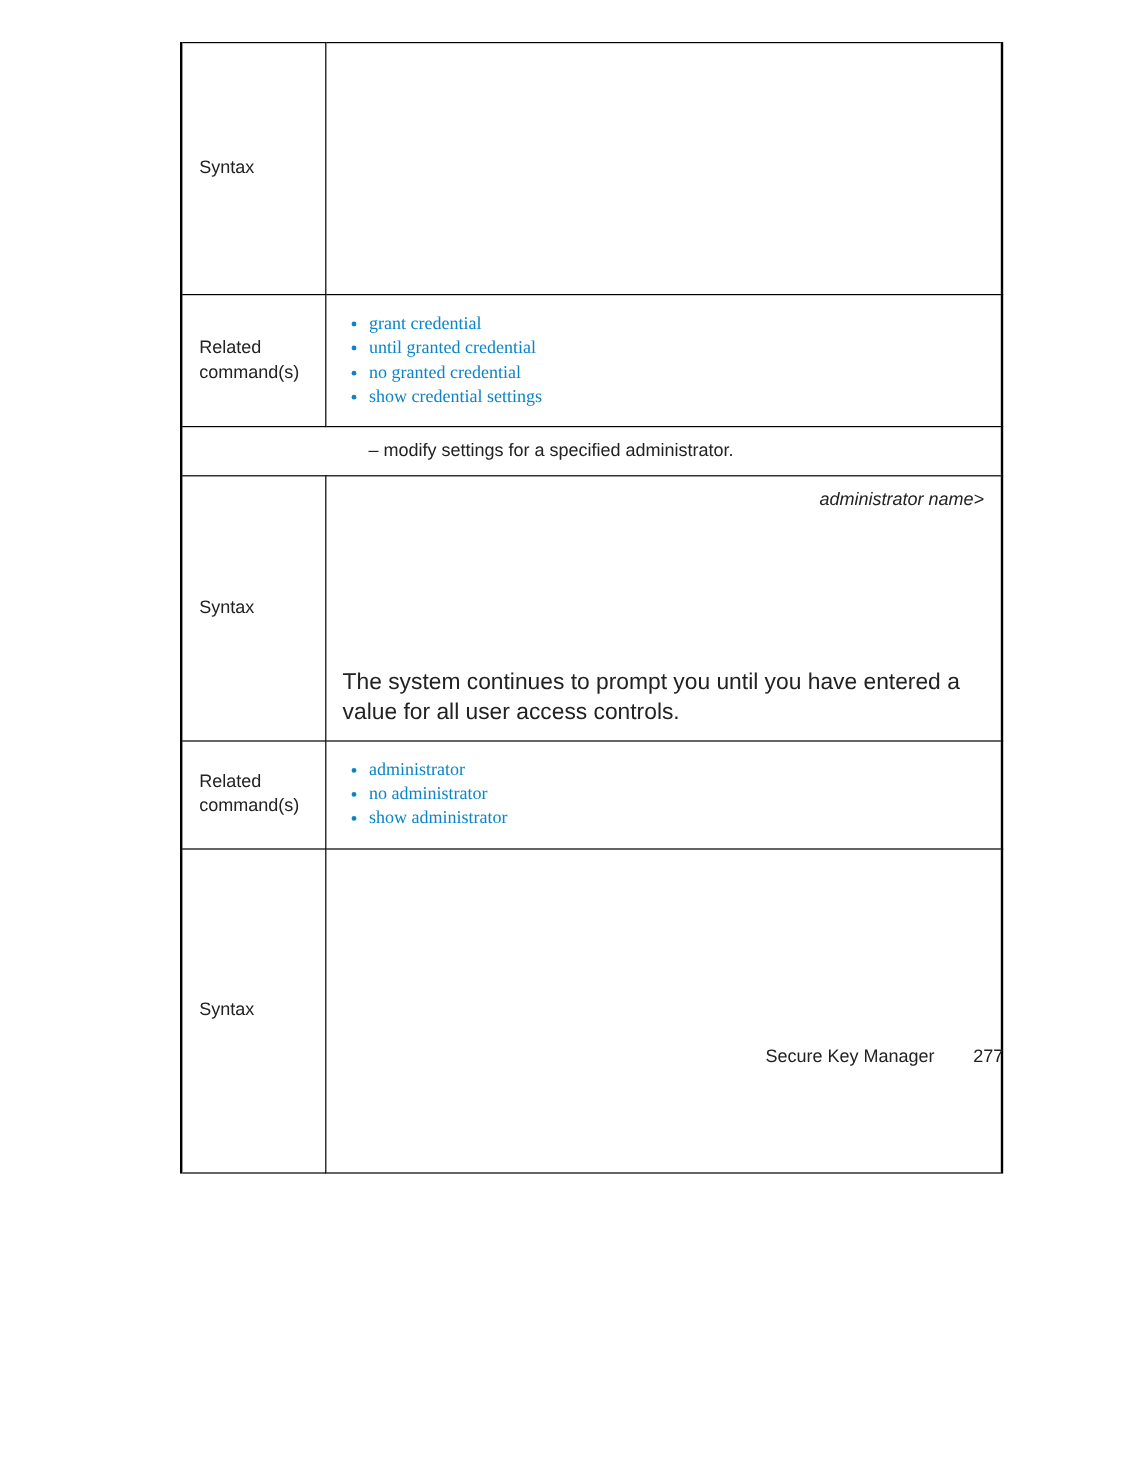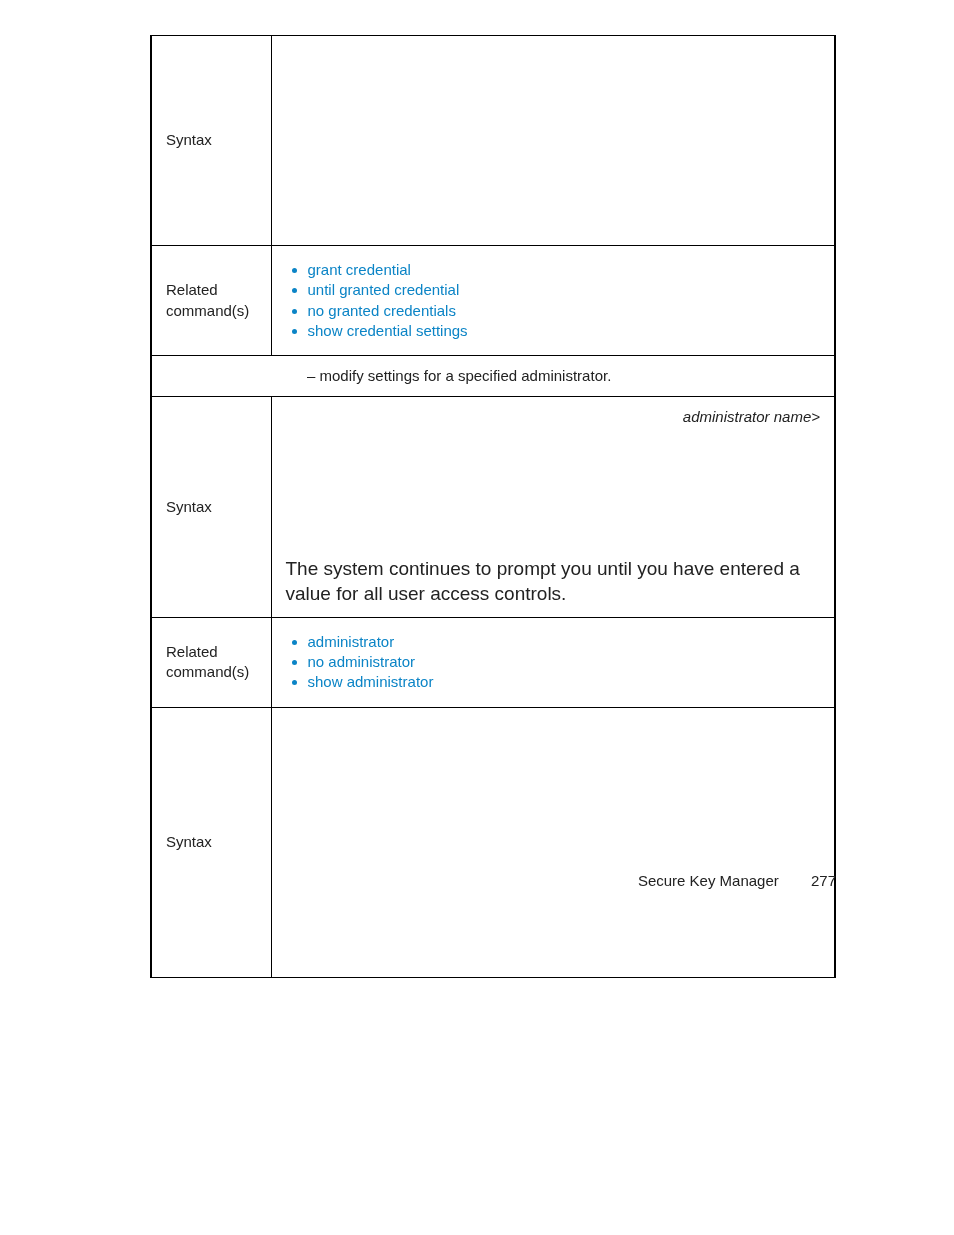--- a/index.html
+++ b/index.html
@@ -39,20 +39,21 @@
     color: #222;
     vertical-align: middle;
   }
   table.doc td.full {
     text-align: left;
   }
   ul.rel {
     margin: 4px 0;
     padding-left: 22px;
     list-style: disc;
+    font-family: Liberation Serif, serif;
   }
   ul.rel li { color: #0b84c6; }
   ul.rel li::marker { color: #0b84c6; }
   .dash-row { text-align: left; padding-left: 155px !important; }
   .ital { font-style: italic; }
   .syntax-cell { height: 210px; }
   .syntax-cell3 { height: 270px; }
   .syn-content { width:100%; }
   .syn-spacer { height: 120px; }
   .syn-bottom { font-size:19px; }
@@ -82,21 +83,21 @@
     </tr>
 
     <tr>
       <td class="label">
         <span>Related command(s)</span>
       </td>
       <td>
         <ul class="rel">
           <li><span>grant credential</span></li>
           <li><span>until granted credential</span></li>
-          <li><span>no granted credentials</span></li>
+          <li><span>no granted credential</span></li>
           <li><span>show credential settings</span></li>
         </ul>
       </td>
     </tr>
 
     <tr>
       <td colspan="2" class="full dash-row">
         <span>– modify settings for a specified administrator.</span>
       </td>
     </tr>

